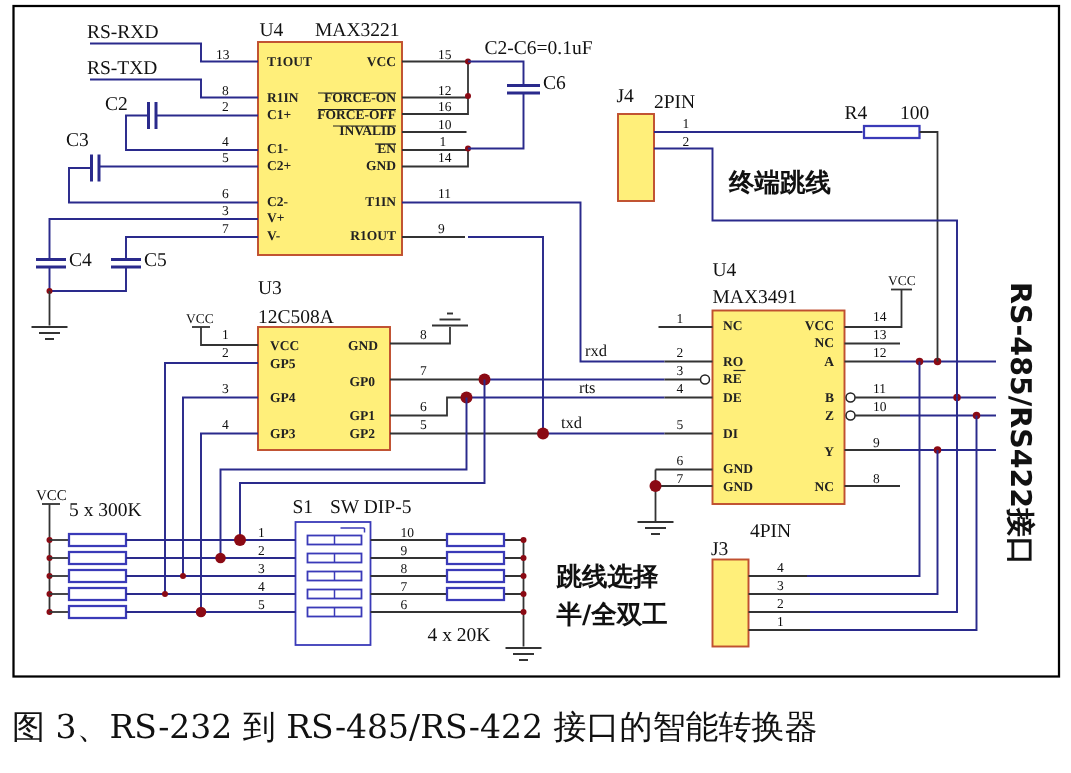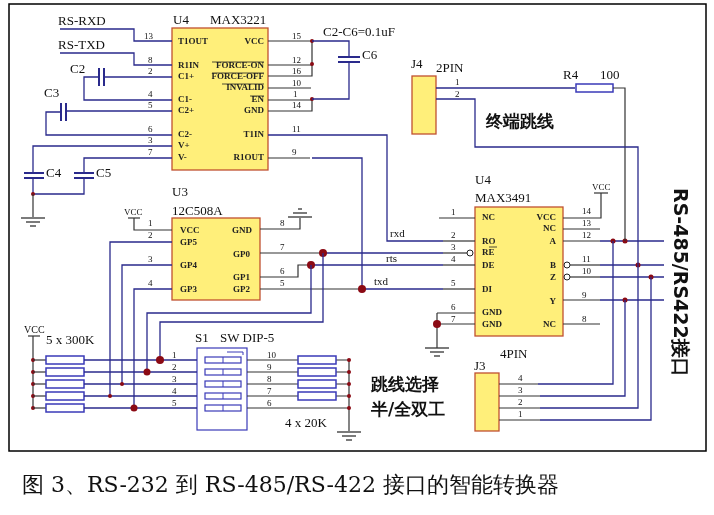--- a/index.html
+++ b/index.html
@@ -10,21 +10,21 @@
   .wb{stroke:#333;stroke-width:1.2;fill:none;}
   .chip{fill:#ffef7a;stroke:#c05030;stroke-width:1.3;}
   .res{fill:#fff;stroke:#3a3ab8;stroke-width:1.5;}
   .dot{fill:#8b0a14;}
   .bigdot{fill:#8b0a14;}
   .lbl{font-family:"Liberation Serif",serif;font-size:13px;fill:#111;}
   .pin{font-family:"Liberation Serif",serif;font-size:9px;fill:#111;}
   .pinname{font-family:"Liberation Serif",serif;font-size:9px;font-weight:bold;fill:#222;}
   .cn{font-family:"DejaVu Sans",sans-serif;font-size:17px;font-weight:bold;fill:#111;}
   .side{font-family:"DejaVu Sans",sans-serif;font-size:19px;font-weight:bold;fill:#111;}
-  #caption{position:absolute;left:22px;top:470px;font-family:"DejaVu Serif",serif;font-size:22px;color:#111;letter-spacing:0px;}
+  #caption{position:absolute;left:8px;top:470px;font-family:"DejaVu Serif",serif;font-size:22px;color:#111;letter-spacing:0px;}
 </style>
 </head>
 <body>
 
 <svg id="schem" width="714" height="515" viewBox="0 0 714 515">
 
   <rect class="frame" x="9" y="4" width="697" height="447"></rect>
 
   <g>
     <rect class="chip" x="172" y="28" width="96" height="142"></rect>

